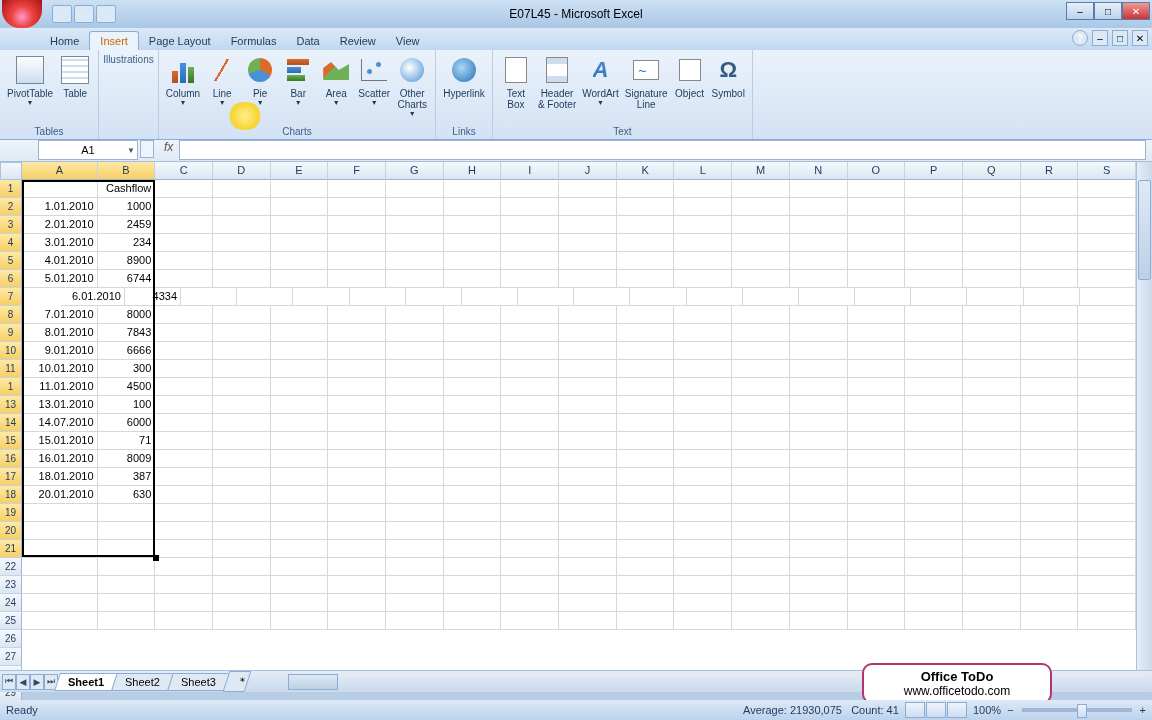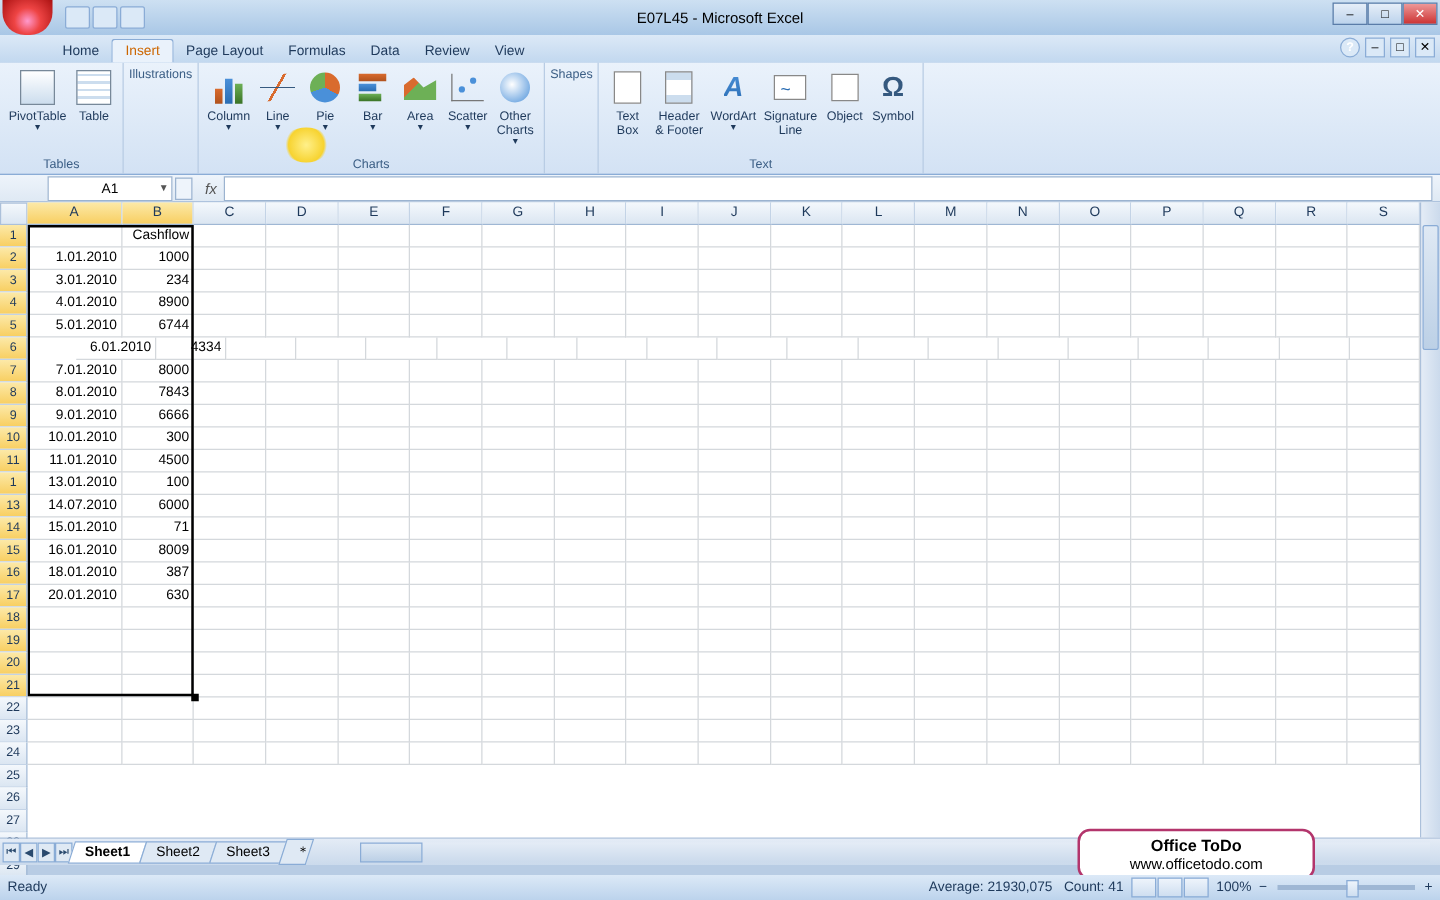--- a/index.html
+++ b/index.html
@@ -64,21 +64,21 @@
 .i-link { width:24px; height:24px; border-radius:50%; background:radial-gradient(circle at 40% 40%,#a7d8f5,#2a6db3); }
 .i-textbox { width:22px; height:26px; background:#fff; border:1px solid #888; }
 .i-hf { width:22px; height:26px; background:linear-gradient(#cde 0 25%,#fff 25% 75%,#cde 75%); border:1px solid #888; }
 .i-wordart { font-size:22px; font-weight:bold; font-style:italic; background:linear-gradient(#4a90d9,#2a6db3); -webkit-background-clip:text; color:transparent; }
 .i-sig { width:26px; height:20px; background:#fff; border:1px solid #888; position:relative; }
 .i-sig::after{content:"~";position:absolute;left:4px;top:2px;color:#2a6db3;font-size:14px;}
 .i-obj { width:22px; height:22px; background:#fff; border:1px solid #888; }
 .i-sym { font-size:22px; font-weight:bold; color:#35597f; }
 
 
-.fbar { height:22px; background:linear-gradient(#eef4fb,#dfe9f4); display:flex; align-items:center; border-bottom:1px solid #a8bfda; }
+.fbar { height:22px; background:linear-gradient(#eef4fb,#dfe9f4); display:flex; align-items:flex-start; border-bottom:1px solid #a8bfda; }
 .namebox { width:100px; height:20px; background:#fff; border:1px solid #9bb3d0; margin-left:38px; font-size:11px; padding:2px 4px; text-align:center; display:flex; align-items:center; justify-content:center; position:relative; }
 .namebox .dd { position:absolute; right:2px; font-size:8px; color:#555; }
 .fx { margin-left:10px; font-style:italic; font-size:12px; color:#555; }
 .fx-input { flex:1; height:20px; background:#fff; border:1px solid #9bb3d0; margin:0 6px 0 6px; }
 
 
 .cursor-spot { position:absolute; width:38px; height:28px; background:radial-gradient(circle,#fff08a 0%,#f7d330 60%,transparent 70%); border-radius:50%; pointer-events:none; }
 
 
 .grid-wrap { position:absolute; top:162px; left:0; right:0; bottom:28px; background:#fff; }
@@ -238,21 +238,29 @@
           </div>
         <div class="rlabel" style="white-space:pre;">Other
 Charts</div>
         <div class="drop-arrow">▼</div>
       </div>
     </div>
     <div class="group-label">Charts</div>
   </div>
 
   <div class="group">
-    <div class="group-label">Shapes</div>
+    <div class="group-items">
+      <div class="rbtn">
+        <div class="ricon">
+            <div class="i-link"></div>
+          </div>
+        <div class="rlabel">Hyperlink</div>
+      </div>
+    </div>
+    <div class="group-label">Links</div>
   </div>
 
   <div class="group">
     <div class="group-items">
       <div class="rbtn">
         <div class="ricon">
             <div class="i-textbox"></div>
           </div>
         <div class="rlabel" style="white-space:pre;">Text
 Box</div>
@@ -399,20 +407,41 @@
         <div class="cell" style="width: 58px;"></div>
         <div class="cell" style="width: 58px;"></div>
         <div class="cell" style="width: 58px;"></div>
         <div class="cell" style="width: 58px;"></div>
         <div class="cell" style="width: 58px;"></div>
         <div class="cell" style="width: 58px;"></div>
         <div class="cell" style="width: 58px;"></div>
         <div class="cell" style="width: 58px;"></div>
       </div>
       <div class="row">
+        <div class="cell colA" style="width: 76px;">2.01.2010</div>
+        <div class="cell" style="width: 58px;">2459</div>
+        <div class="cell" style="width: 58px;"></div>
+        <div class="cell" style="width: 58px;"></div>
+        <div class="cell" style="width: 58px;"></div>
+        <div class="cell" style="width: 58px;"></div>
+        <div class="cell" style="width: 58px;"></div>
+        <div class="cell" style="width: 58px;"></div>
+        <div class="cell" style="width: 58px;"></div>
+        <div class="cell" style="width: 58px;"></div>
+        <div class="cell" style="width: 58px;"></div>
+        <div class="cell" style="width: 58px;"></div>
+        <div class="cell" style="width: 58px;"></div>
+        <div class="cell" style="width: 58px;"></div>
+        <div class="cell" style="width: 58px;"></div>
+        <div class="cell" style="width: 58px;"></div>
+        <div class="cell" style="width: 58px;"></div>
+        <div class="cell" style="width: 58px;"></div>
+        <div class="cell" style="width: 58px;"></div>
+      </div>
+      <div class="row">
         <div class="cell colA" style="width: 76px;">3.01.2010</div>
         <div class="cell" style="width: 58px;">234</div>
         <div class="cell" style="width: 58px;"></div>
         <div class="cell" style="width: 58px;"></div>
         <div class="cell" style="width: 58px;"></div>
         <div class="cell" style="width: 58px;"></div>
         <div class="cell" style="width: 58px;"></div>
         <div class="cell" style="width: 58px;"></div>
         <div class="cell" style="width: 58px;"></div>
         <div class="cell" style="width: 58px;"></div>

